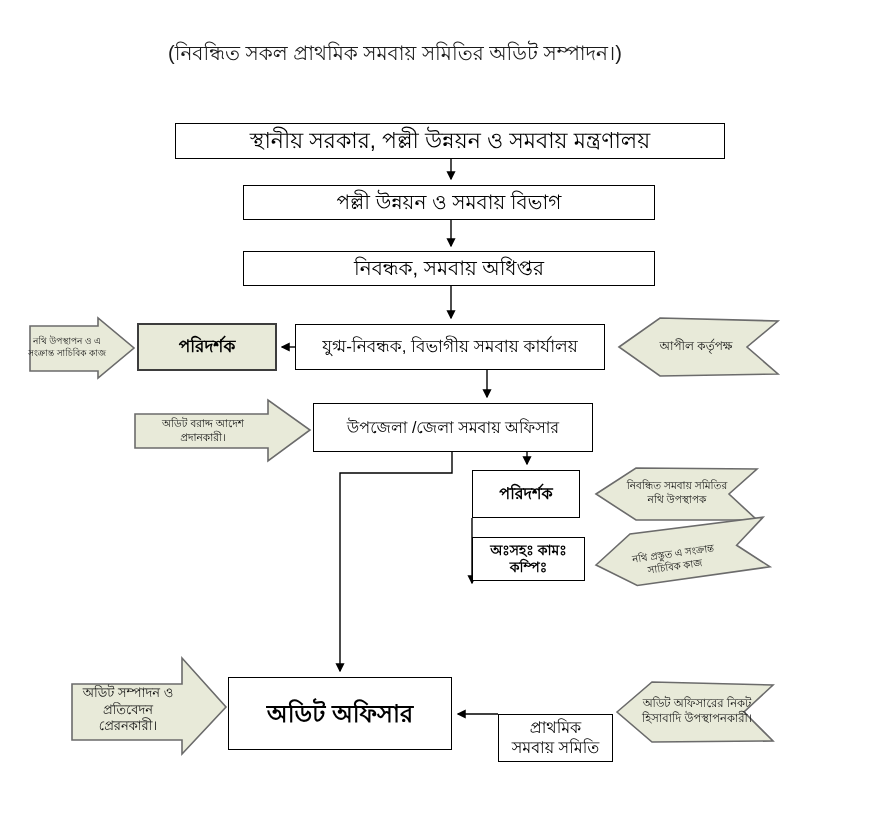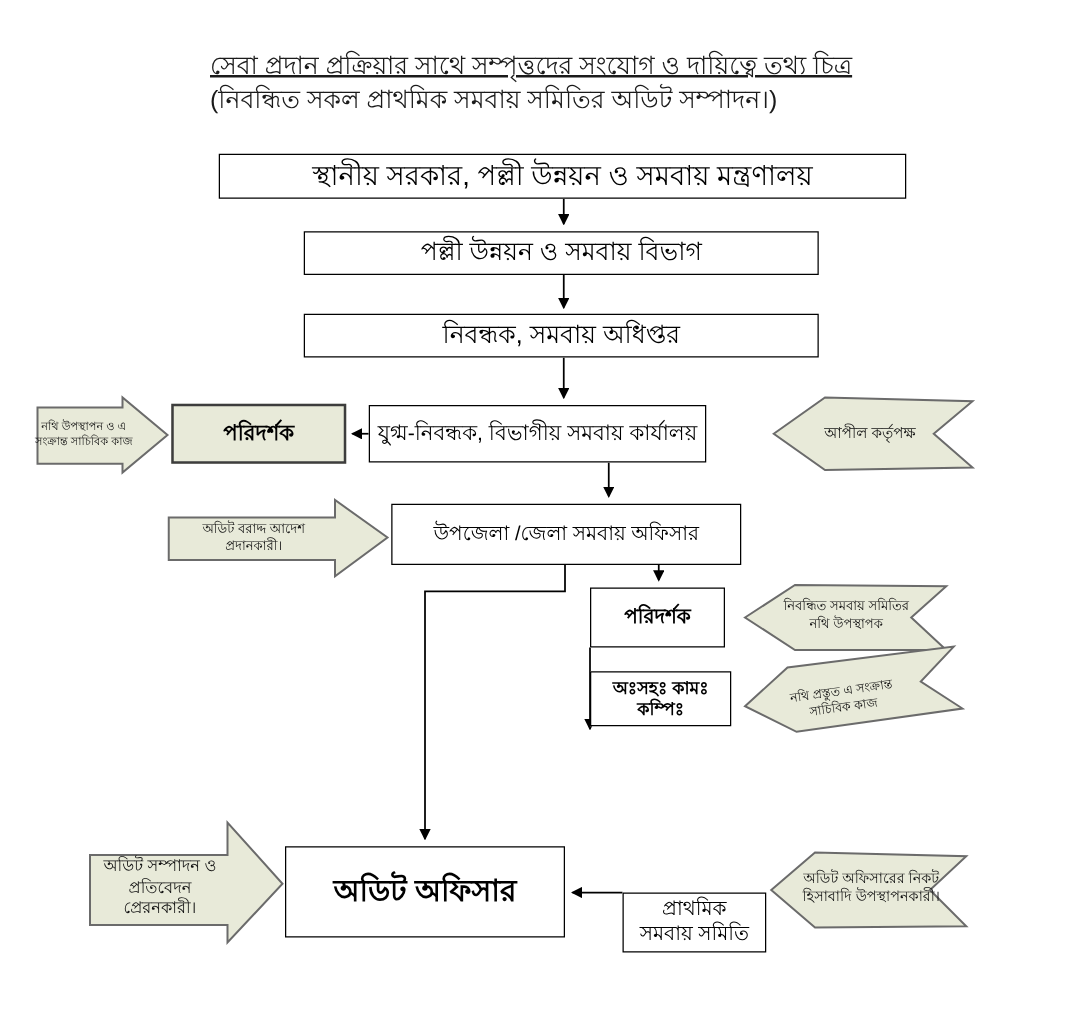--- a/index.html
+++ b/index.html
@@ -11,21 +11,21 @@
   .title-line1{text-decoration:underline;white-space:nowrap;}
   .title-line2{white-space:nowrap;}
   .box{
     position:absolute;box-sizing:border-box;border:1.6px solid #000;background:#fff;
     display:flex;flex-direction:column;align-items:center;justify-content:center;
     text-align:center;line-height:1.25;
   }
   .box-ministry{left:175px;top:123px;width:550px;height:36px;font-size:22px;}
   .box-division{left:243px;top:185px;width:412px;height:35px;font-size:20px;}
   .box-registrar{left:243px;top:251px;width:412px;height:35px;font-size:20px;}
-  .box-joint{left:295px;top:324px;width:270px;height:46px;font-size:17px;}
+  .box-joint{left:295px;top:324px;width:310px;height:46px;font-size:17px;}
   .box-inspector1{left:137px;top:323px;width:140px;height:48px;font-size:17px;font-weight:bold;background:#e8ead9;border-width:2px;border-color:#3d3d3d;}
   .box-upazila{left:313px;top:403px;width:280px;height:49px;font-size:16px;}
   .box-inspector2{left:472px;top:470px;width:108px;height:48px;font-size:16px;font-weight:bold;}
   .box-assistant{left:472px;top:537px;width:113px;height:44px;font-size:14px;font-weight:bold;}
   .box-audit{left:228px;top:677px;width:224px;height:73px;font-size:24px;font-weight:bold;}
   .box-primary{left:498px;top:689px;width:115px;height:48px;font-size:16px;margin-top:25px;}
   .svg-layer{position:absolute;left:0;top:0;width:873px;height:825px;}
   .connector{stroke:#000;stroke-width:1.4;fill:none;}
   .callout-shape{stroke:#6b6b6b;stroke-width:1.6;}
   .callout-text{
@@ -66,21 +66,20 @@
     <polygon class="callout-shape" points="135,414 268,414 268,400 310,430 268,461 268,448 135,448" fill="#e8ead9"></polygon>
     <polygon class="callout-shape" points="72,684 182,684 182,658 226,707 182,754 182,740 72,740" fill="#e8ead9"></polygon>
 
     <polygon class="callout-shape" points="619,347 660,318 778,321 747,347 778,374 660,376" fill="#e8ead9"></polygon>
     <polygon class="callout-shape" points="596,494 636,468 757,469 729,494 757,520 636,520" fill="#e8ead9"></polygon>
     <polygon class="callout-shape" transform="rotate(-8 596 565)" points="596,565 634,539 768,541 738,565 768,591 634,591" fill="#e8ead9"></polygon>
     <polygon class="callout-shape" points="617,712 652,682 773,685 744,712 773,741 652,742" fill="#e8ead9"></polygon>
   </svg>
 
   <div class="title-block">
-    <div class="title-line1">সেবা প্রদান প্রক্রিয়ার সাথে সম্পৃত্তদের সংযোগ ও দায়িত্বে তথ্য চিত্র</div>
     <div class="title-line2">(নিবন্ধিত সকল প্রাথমিক সমবায় সমিতির অডিট সম্পাদন।)</div>
   </div>
 
   <div class="box box-ministry">
     <span>স্থানীয় সরকার, পল্লী উন্নয়ন ও সমবায় মন্ত্রণালয়</span>
   </div>
   <div class="box box-division">
     <span>পল্লী উন্নয়ন ও সমবায় বিভাগ</span>
   </div>
   <div class="box box-registrar">

